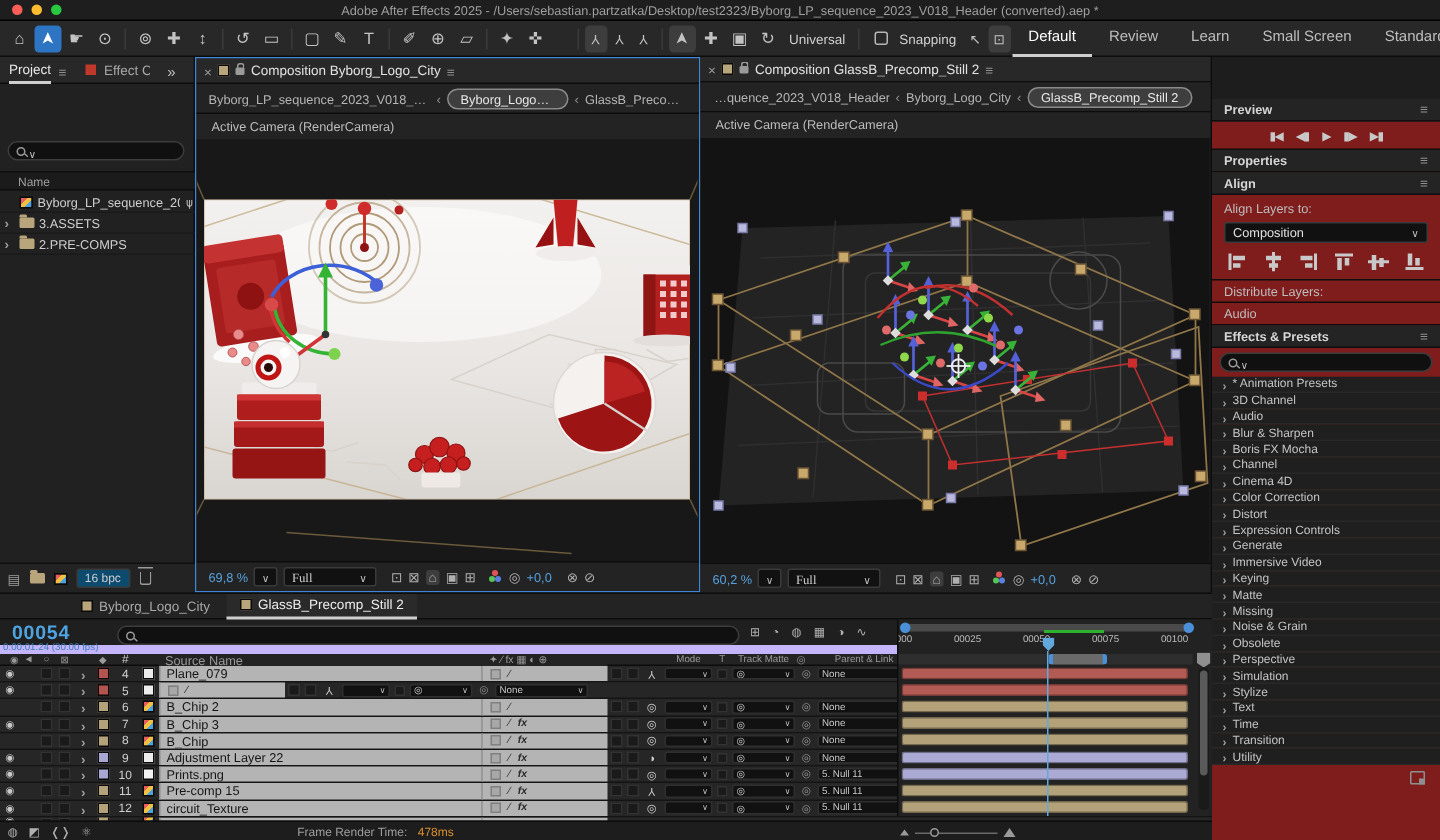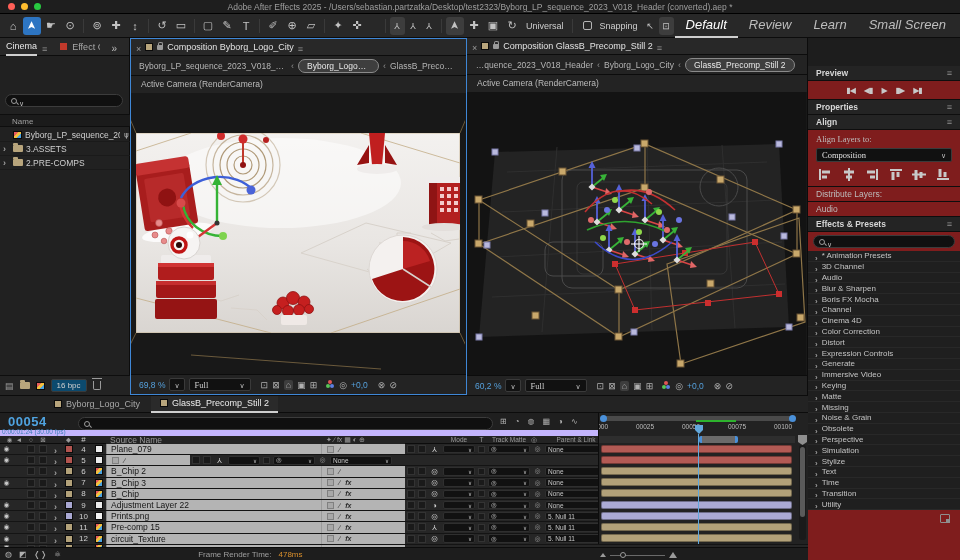--- a/index.html
+++ b/index.html
@@ -41,21 +41,21 @@
   .tglyph-roto::before{content:"✦";}
   .tglyph-puppet::before{content:"✜";}
   .tglyph-axis::before{content:"Y"; display:inline-block; transform:rotate(180deg); font-size:9px;}
   .tglyph-rot2::before{content:"↻";}
   .tglyph-box::before{content:"▣";}
   .tglyph-snapa::before{content:"↖";}
   .tglyph-snapb::before{content:"⊡";}
   .toolbar-label { font-size:9px; color:#cfcfcf; margin:0 4px; white-space:nowrap; }
   .checkbox { width:9px; height:9px; border:1px solid #b5b5b5; border-radius:2px; margin:0 3px 0 6px; flex:0 0 auto; }
   #workspaces { display:flex; align-items:center; margin-left:auto; gap:0; }
-  .ws { font-size:13px; color:#bdbdbd; padding:0 11px; line-height:22px; white-space:nowrap;font-style:italic; }
+  .ws { font-size:10px; color:#bdbdbd; padding:0 11px; line-height:22px; white-space:nowrap; }
   .ws.active { color:#fff; border-bottom:2px solid #cfcfcf; }
   .ws-more::before{content:"»"; color:#bdbdbd; font-size:10px; padding:0 6px;}
 
   
   .pmenu::before { content:"≡"; color:#8f8f8f; font-size:9px; }
   .xclose::before { content:"×"; color:#9a9a9a; font-size:9px; }
   .caret::before { content:"∨"; font-size:7px; color:#bdbdbd; }
   .crumbsep::before { content:"‹"; color:#8f8f8f; font-size:9px; padding:0 4px; }
   .twirl::before { content:"›"; color:#9f9f9f; font-weight:bold; display:inline-block; transform:rotate(0deg); font-size:9px;}
 
@@ -117,21 +117,21 @@
   .rgbdot i:nth-child(2){background:#57c457; left:0; top:4px;}
   .rgbdot i:nth-child(3){background:#5b7fe0; left:4px; top:4px;}
 
   
   #sidebar { left:808px; top:38px; width:152px; height:522px; background:#7f1d1d;margin-top:28px; }
   .sechead { display:flex; align-items:center; justify-content:space-between; height:15px; padding:0 8px;
     font-size:9px; color:#d6d6d6; border-bottom:1px solid #0e0e0e; background:#242424; }
   .sechead .t { font-weight:bold; font-size:8.5px; }
   #transport { display:flex; justify-content:center; gap:9px; height:19px; align-items:center; border-bottom:1px solid #0e0e0e; }
   .tpbtn { font-size:8px; color:#c8c8c8; letter-spacing:-1px; }
-  .alignrow { display:flex; gap:4px; padding:4px 8px; font-size:8.5px; color:#bdbdbd;font-family:Liberation Serif, serif; }
+  .alignrow { display:flex; gap:4px; padding:4px 8px; font-size:8.5px; color:#bdbdbd; }
   .aligndrop { flex:1; background:#111; border:1px solid #3a3a3a; border-radius:2px; height:14px;
     display:flex; align-items:center; justify-content:space-between; padding:0 5px; font-size:8.5px; color:#e0e0e0; }
   #alignbtns { display:flex; justify-content:space-between; padding:2px 10px 5px; border-bottom:1px solid #0e0e0e; }
   #alignbtns svg { display:block; }
   .srow { height:15px; line-height:15px; padding:0 8px; font-size:8.5px; color:#bdbdbd; border-bottom:1px solid #0e0e0e; }
   #fx-search { margin:3px 5px; }
   #fx-list { overflow:hidden; }
   .fxrow { display:flex; align-items:center; height:10.8px; border-bottom:1px solid #282828; padding-left:7px; gap:4px; background:#1f1f1f; }
   .fxrow .lbl { font-size:8px; color:#c4c4c4; white-space:nowrap; }
   .fxrow .twirl::before { font-size:8px; }
@@ -286,21 +286,21 @@
           <span class="ws">Standard</span>
 
           <span class="ws">Libraries</span>
         </div>
 
     </div>
   </div>
 
   <div id="project" class="abs">
     <div class="ptabs">
-      <span class="ptab">Cinema</span>
+      <span class="ptab">Project</span>
       <span class="pmenu"></span>
       <span class="fx-chip" style="margin-left:8px"></span>
       <span class="ptab2">Effect Cont</span>
       <span class="ws-more" style="padding:0"></span>
     </div>
     <div id="proj-search" class="abs searchbox">
       <span class="mag"></span>
       <span class="caret"></span>
     </div>
     <div class="namehdr">Name</div>

